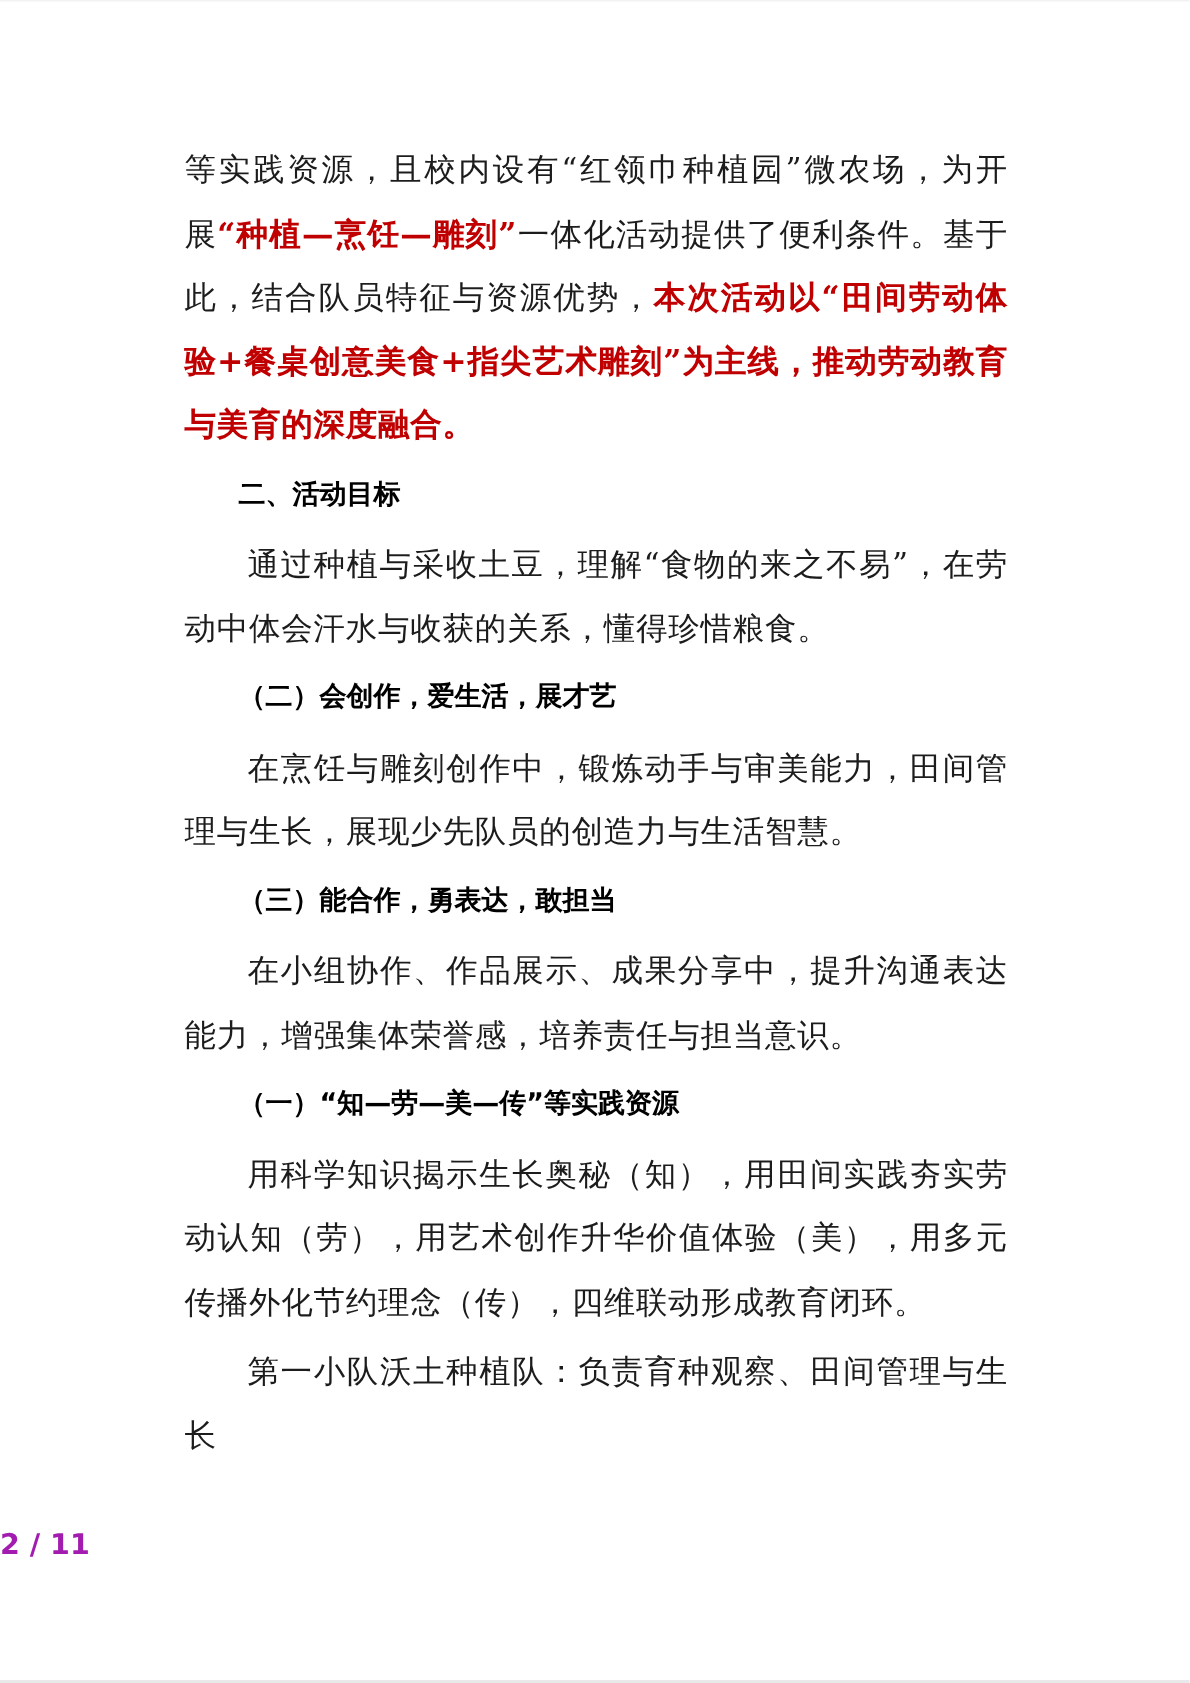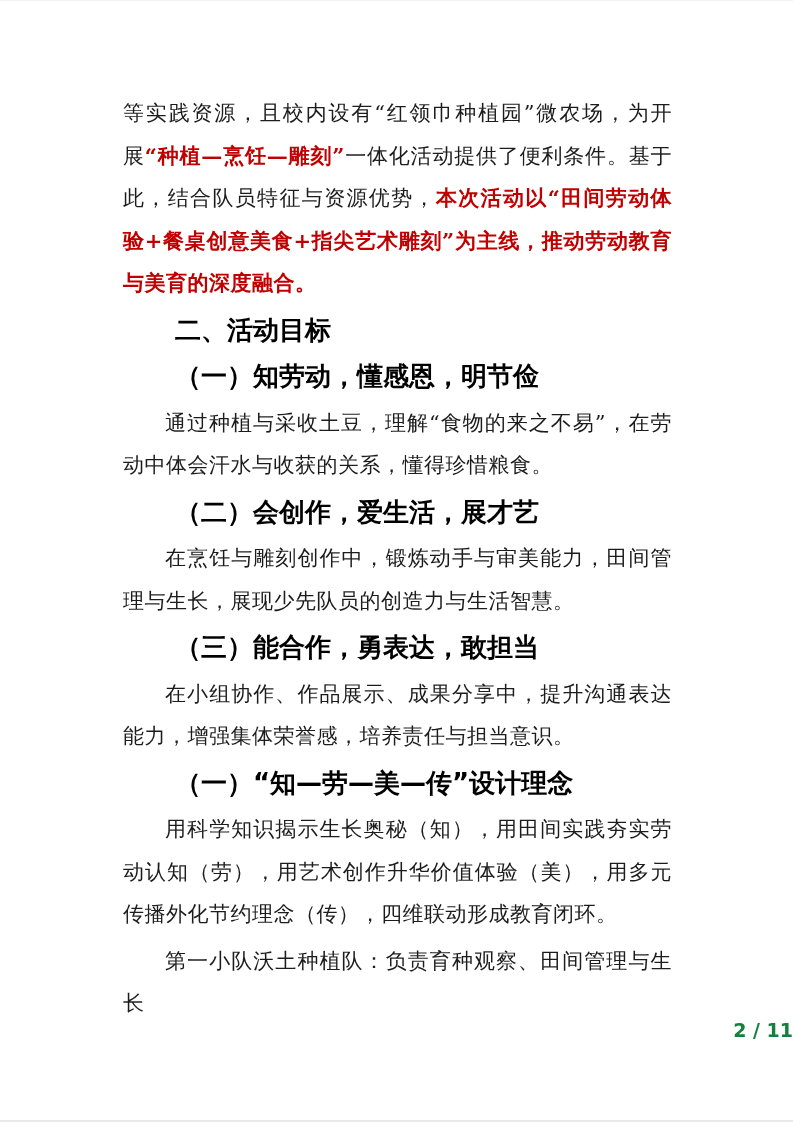--- a/index.html
+++ b/index.html
@@ -41,49 +41,48 @@
   }
   .block .red {
     color: var(--accent-red, #C00000);
     font-weight: bold;
   }
   .block.heading,
   .block.subheading {
     font-family: "DejaVu Sans", "Liberation Sans", sans-serif;
     font-weight: bold;
     color: #000000;
-    font-size: 26px;
+    font-size: 18px;
     line-height: 42.5px;
     text-indent: 2em;
     text-align: left;
     letter-spacing: 0;
   }
   .footer {
     position: absolute;
     left: 0;
     right: 0;
     top: 1018px;
-    text-align: right;
+    text-align: left;
     font-family: "DejaVu Sans", "Liberation Sans", sans-serif;
     font-weight: bold;
     font-size: 19px;
-    color: #15803d;
+    color: #a21caf;
   }
 </style>
 </head>
 <body>
 
 <div class="page" style="--accent-red: #C00000;">
   <div class="content" id="doc-body">
       <div class="block body-para"><span>等实践资源，且校内设有“红领巾种植园”微农场，为开展</span><span class="red">“种植—烹饪—雕刻”</span><span>一体化活动提供了便利条件。基于此，结合队员特征与资源优势，</span><span class="red">本次活动以“田间劳动体验+餐桌创意美食+指尖艺术雕刻”为主线，推动劳动教育与美育的深度融合。</span></div>
       <div class="block heading"><span>二、活动目标</span></div>
-      <div class="block subheading"><span>（一）知劳动，懂感恩，明节俭</span></div>
       <div class="block body-para indent"><span>通过种植与采收土豆，理解“食物的来之不易”，在劳动中体会汗水与收获的关系，懂得珍惜粮食。</span></div>
       <div class="block subheading"><span>（二）会创作，爱生活，展才艺</span></div>
       <div class="block body-para indent"><span>在烹饪与雕刻创作中，锻炼动手与审美能力，田间管理与生长，展现少先队员的创造力与生活智慧。</span></div>
       <div class="block subheading"><span>（三）能合作，勇表达，敢担当</span></div>
       <div class="block body-para indent"><span>在小组协作、作品展示、成果分享中，提升沟通表达能力，增强集体荣誉感，培养责任与担当意识。</span></div>
-      <div class="block subheading"><span>（一）“知—劳—美—传”设计理念</span></div>
+      <div class="block subheading"><span>（一）“知—劳—美—传”等实践资源</span></div>
       <div class="block body-para indent"><span>用科学知识揭示生长奥秘（知），用田间实践夯实劳动认知（劳），用艺术创作升华价值体验（美），用多元传播外化节约理念（传），四维联动形成教育闭环。</span></div>
       <div class="block body-para indent"><span>第一小队沃土种植队：负责育种观察、田间管理与生长</span></div>
     </div>
   <div class="footer">2 / 11</div>
 </div>
 
 </body></html>

